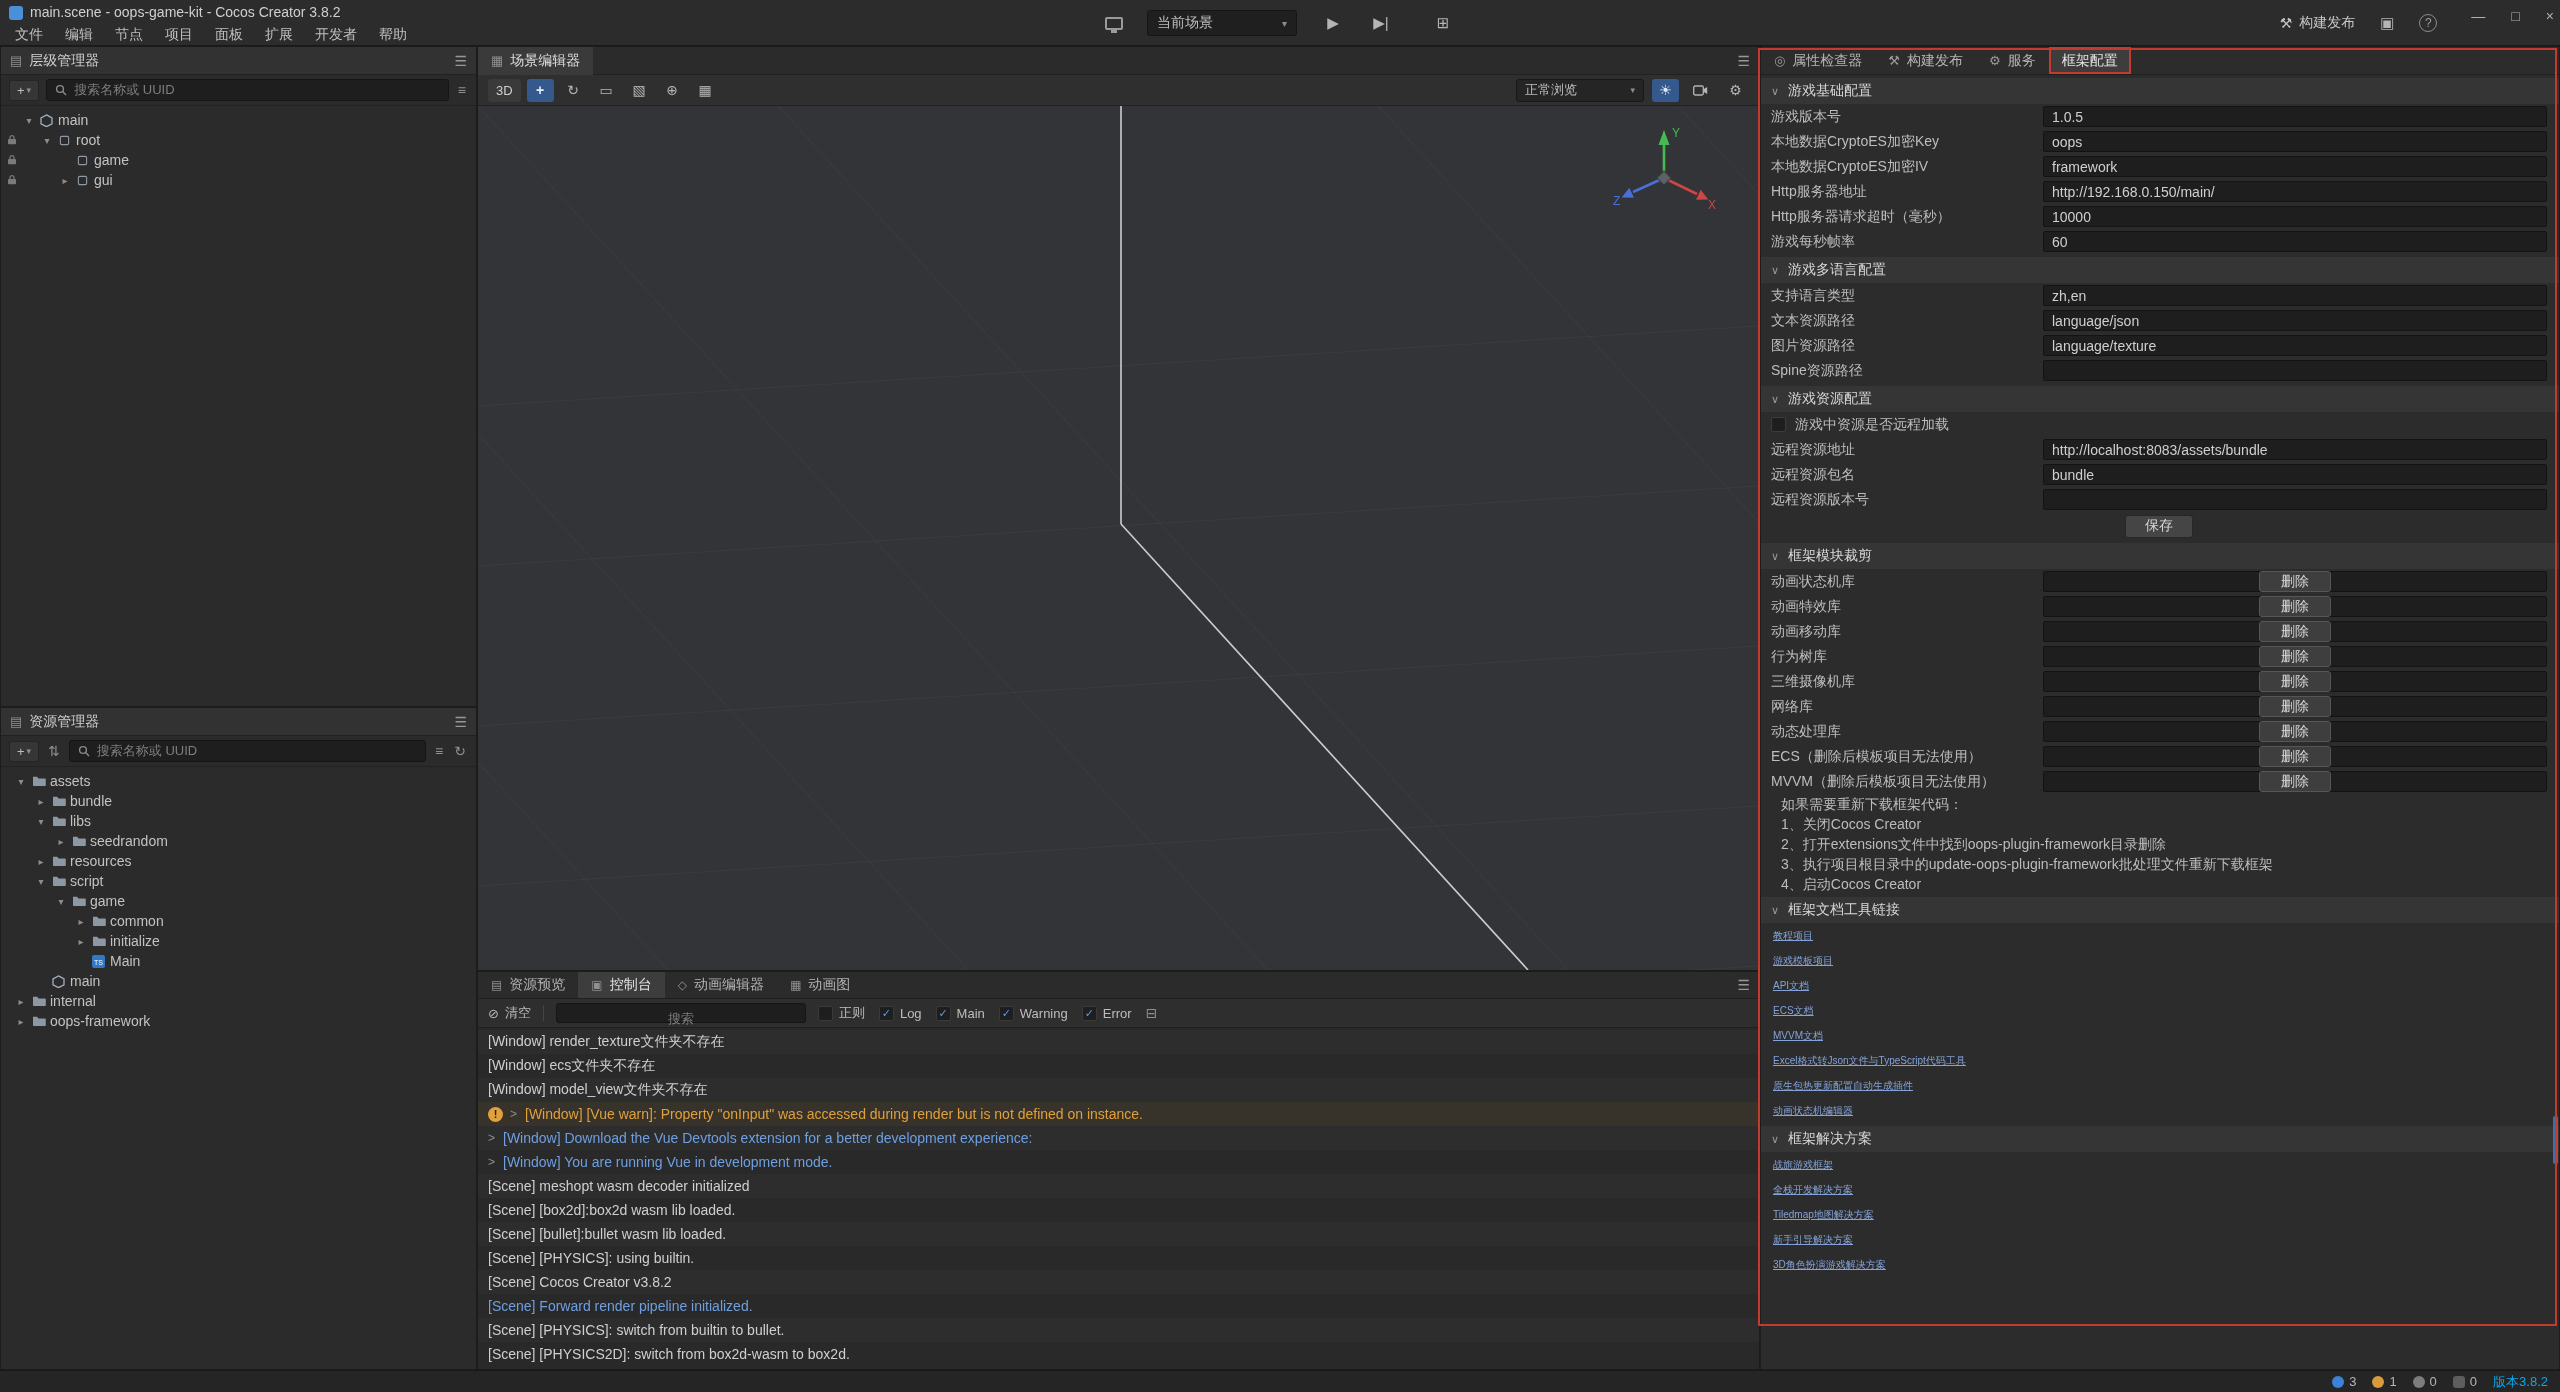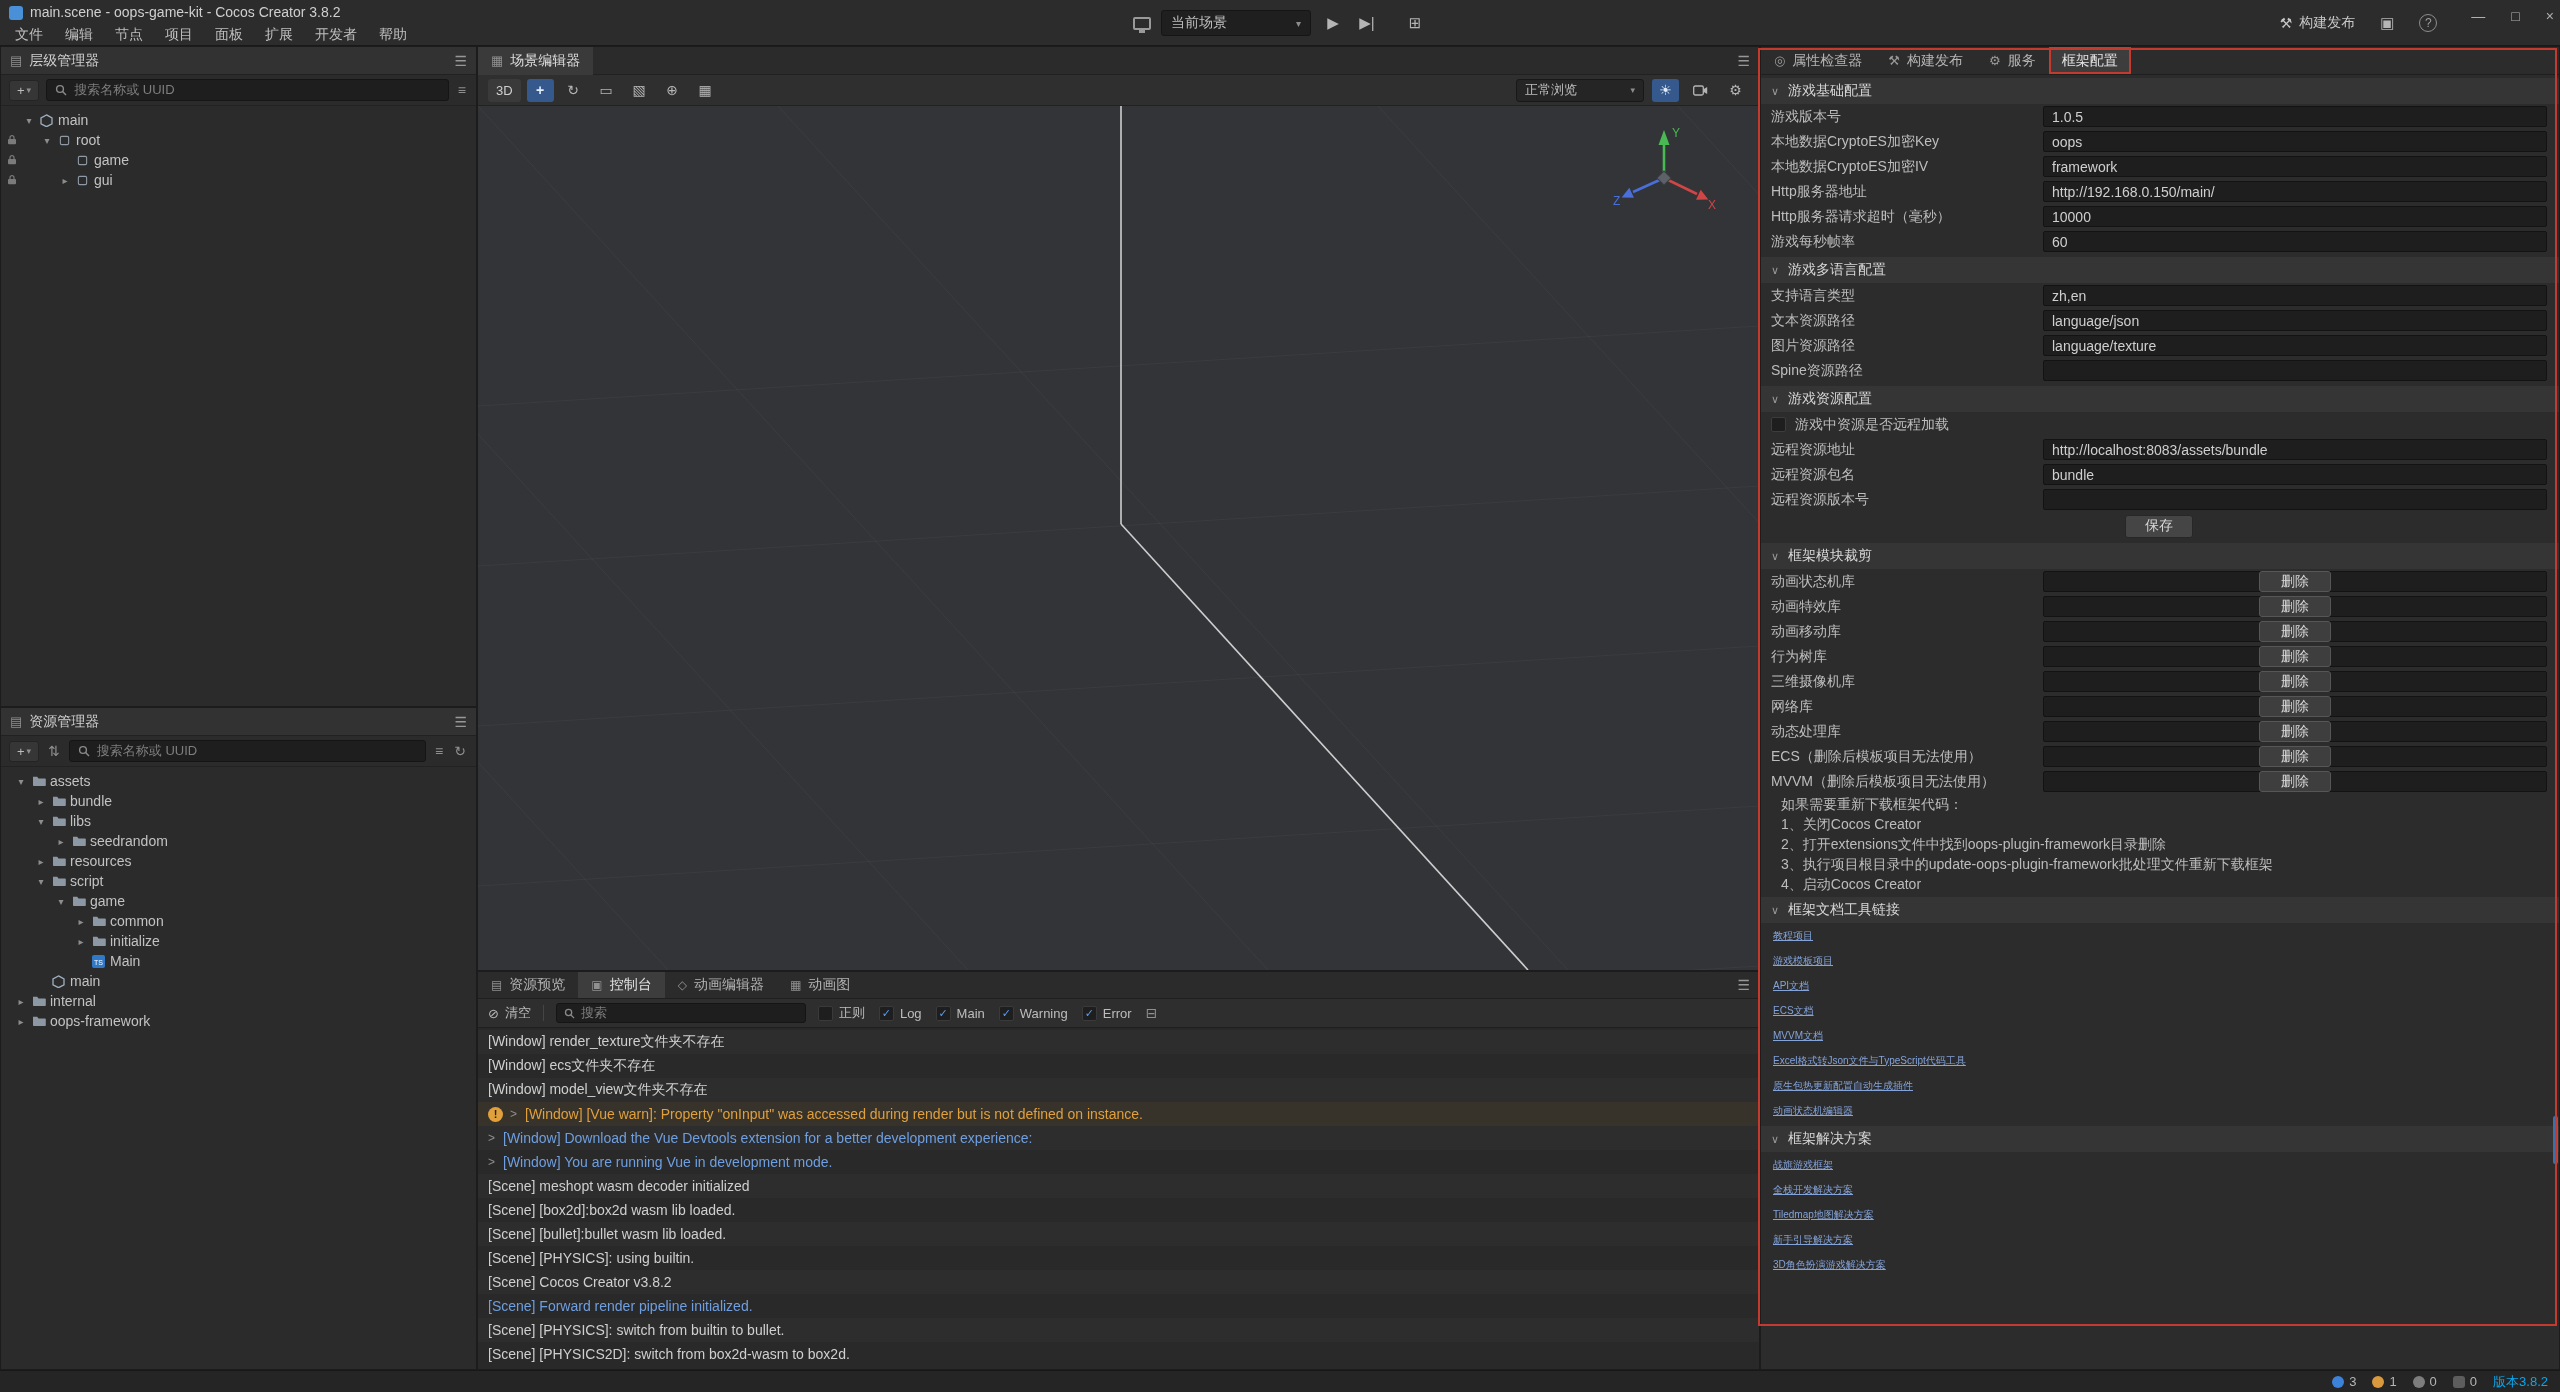--- a/index.html
+++ b/index.html
@@ -5,21 +5,21 @@
   *{margin:0;padding:0;box-sizing:border-box;}
   html,body{width:2560px;height:1392px;overflow:hidden;}
   body{position:relative;background:#282828;color:#c5c5c5;font-family:"Liberation Sans","DejaVu Sans",sans-serif;font-size:15px;}
 
   
   .titlebar{position:absolute;left:0;top:0;width:2560px;height:46px;background:#2c2c2c;border-bottom:1px solid #191919;z-index:5;}
   .appicon{position:absolute;left:9px;top:6px;width:14px;height:14px;background:#4a90d9;border-radius:3px;}
   .tb-title{position:absolute;left:30px;top:4px;font-size:14px;color:#cfcfcf;white-space:nowrap;}
   .menubar{position:absolute;left:4px;top:24px;display:flex;}
   .menu-item{padding:0 11px;height:20px;line-height:20px;font-size:14px;color:#bfbfbf;cursor:default;}
-  .tb-center{position:absolute;left:50%;top:8px;transform:translateX(-50%);height:30px;display:flex;align-items:center;gap:10px;}
+  .tb-center{position:absolute;left:50%;top:8px;transform:translateX(-50%);height:30px;display:flex;align-items:center;gap:24px;}
   .mon-icon{width:18px;height:13px;border:2px solid #9a9a9a;border-radius:2px;position:relative;}
   .mon-icon:after{content:"";position:absolute;left:4px;bottom:-5px;width:6px;height:3px;background:#9a9a9a;}
   .scene-select{width:150px;height:26px;background:#1f1f1f;border:1px solid #151515;border-radius:3px;display:flex;align-items:center;justify-content:space-between;padding:0 9px;font-size:14px;color:#bdbdbd;}
   .tbtn{min-width:24px;height:24px;display:flex;align-items:center;justify-content:center;color:#b5b5b5;font-size:15px;border-radius:3px;}
   .tb-right{position:absolute;right:6px;top:0;height:46px;display:flex;align-items:center;gap:20px;}
   .build-btn{display:flex;align-items:center;gap:7px;color:#c8c8c8;font-size:14px;}
   .help{width:18px;height:18px;border:1px solid #8d8d8d;border-radius:50%;display:flex;align-items:center;justify-content:center;font-size:12px;color:#9d9d9d;}
   .winbtns{display:flex;gap:26px;margin-left:14px;margin-bottom:14px;}
   .win{color:#b0b0b0;font-size:14px;}
 
@@ -60,21 +60,21 @@
 
   
   .consolep{left:477px;top:971px;width:1283px;height:399px;background:#292929;}
   .ctabs{height:27px;display:flex;align-items:stretch;background:#2b2b2b;border-bottom:1px solid #1f1f1f;}
   .ctab{display:flex;align-items:center;gap:7px;padding:0 13px;font-size:14px;color:#b3b3b3;}
   .ctab.active{background:#3d3d3d;color:#e2e2e2;}
   .ctab-icon{font-size:12px;color:#8f8f8f;}
   .cfilter{height:29px;display:flex;align-items:center;gap:12px;padding:0 10px;background:#2e2e2e;border-bottom:1px solid #1f1f1f;font-size:13px;}
   .clear-btn{display:flex;align-items:center;gap:6px;color:#bdbdbd;}
   .vdiv{width:1px;height:16px;background:#454545;}
-  .csearch{width:250px;height:20px;background:#1e1e1e;border:1px solid #151515;border-radius:3px;display:flex;align-items:center;gap:6px;padding:0 7px;color:#7e7e7e;}
+  .csearch{width:250px;height:20px;background:#1e1e1e;border:1px solid #151515;border-radius:3px;display:flex;align-items:center;gap:6px;padding:0 7px;color:#7e7e7e;flex-direction:column;}
   .cfilt{display:flex;align-items:center;gap:6px;color:#bdbdbd;}
   .cbx2{width:15px;height:15px;background:#1e1e1e;border:1px solid #3a3a3a;border-radius:2px;display:flex;align-items:center;justify-content:center;font-size:11px;color:transparent;}
   .cbx2.on{color:#5a9cf0;border-color:#46östra}
   .cbx2.on{color:#5a9cf0;}
   .logs{position:absolute;left:0;top:58px;right:0;bottom:0;overflow:hidden;}
   .log-row{height:24px;display:flex;align-items:center;padding:0 10px;font-size:14px;color:#cfcfcf;white-space:nowrap;}
   .log-row:nth-child(odd){background:#2d2d2d;}
   .log-row.warn{color:#e0a03c;background:rgba(224,160,60,0.08);}
   .log-row.blue{color:#6f9fe0;}
   .wbadge{width:15px;height:15px;border-radius:50%;background:#e0a03c;color:#222;font-size:11px;font-weight:bold;display:flex;align-items:center;justify-content:center;margin-right:7px;flex-shrink:0;}

